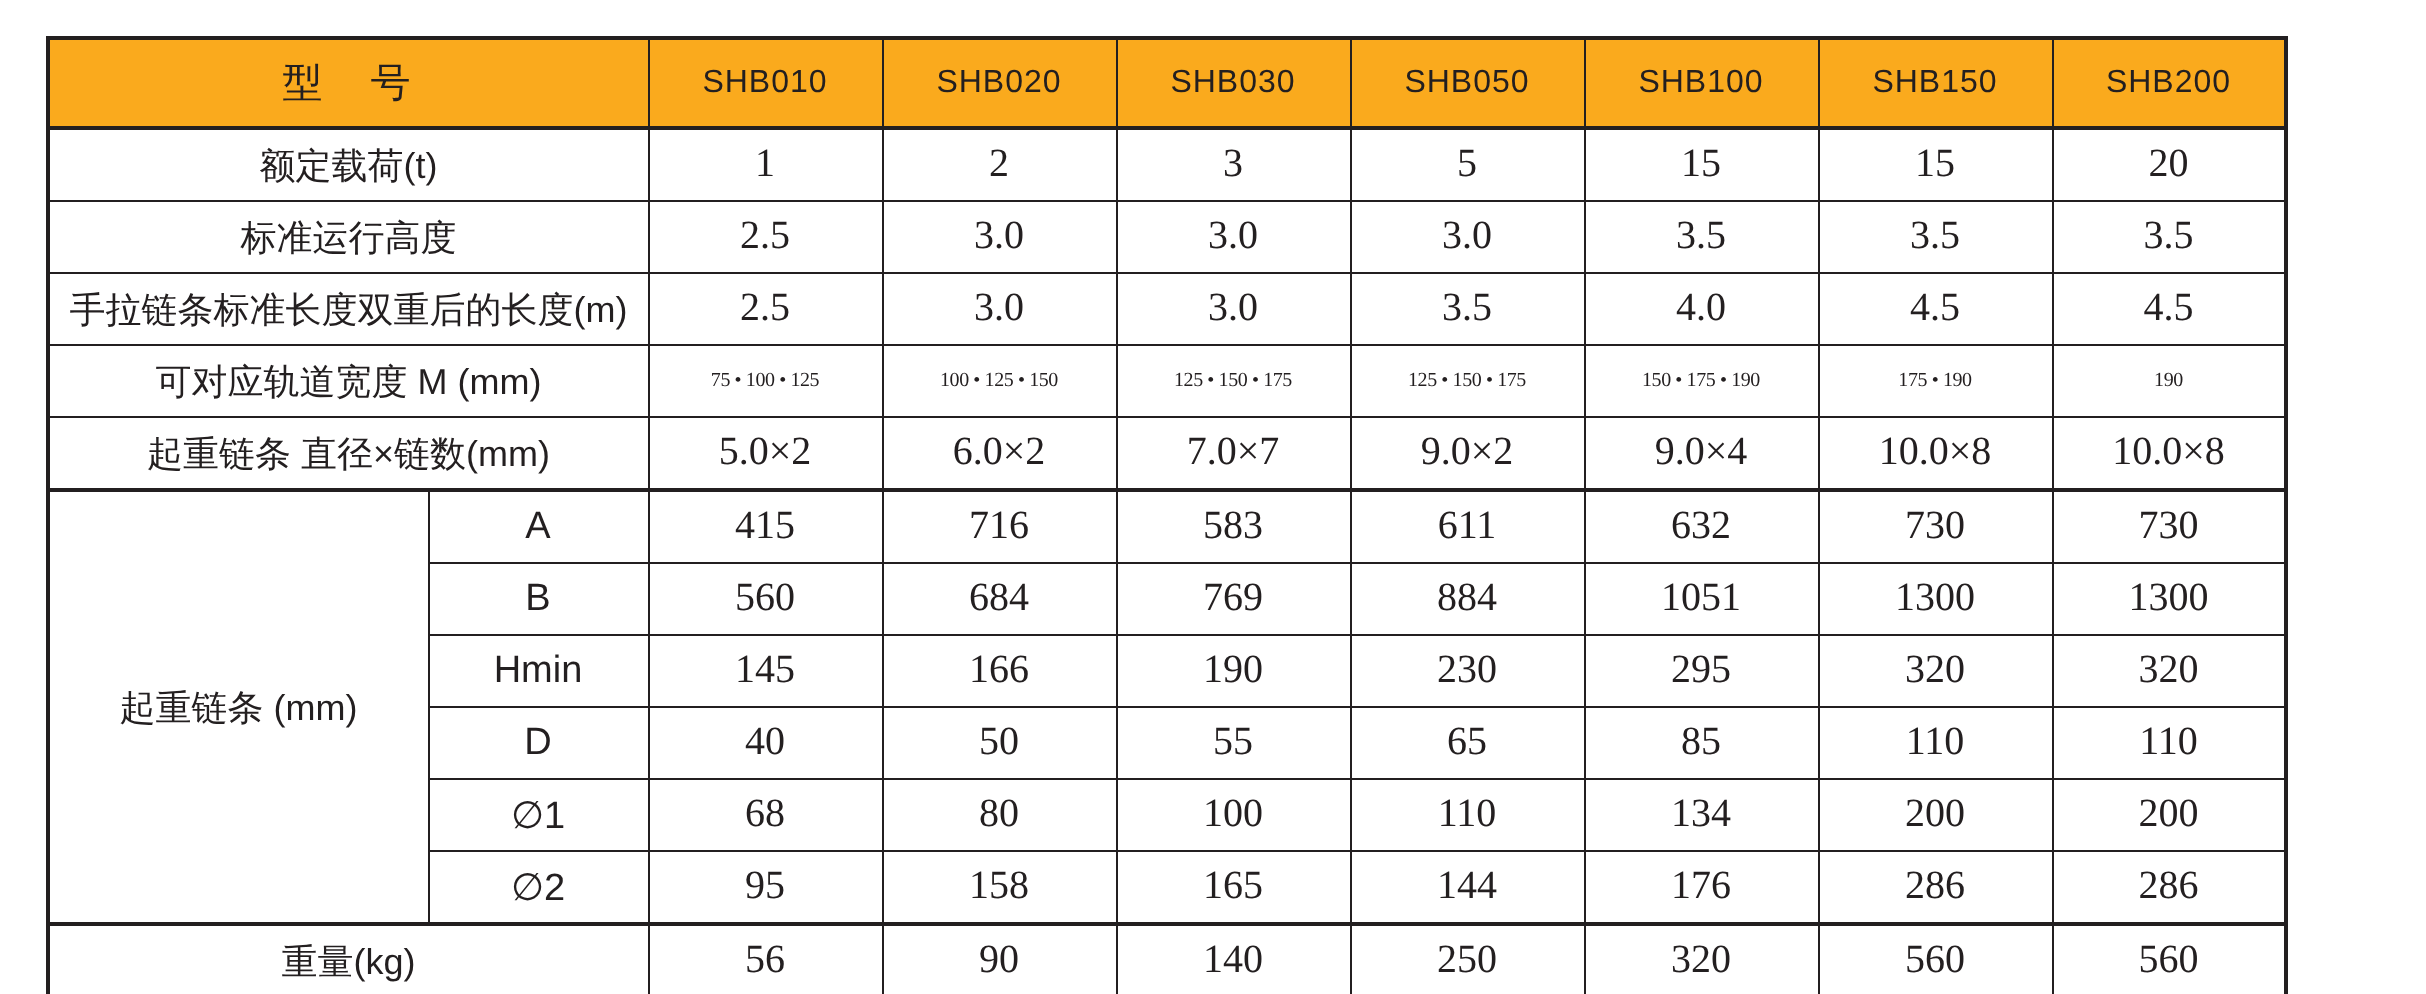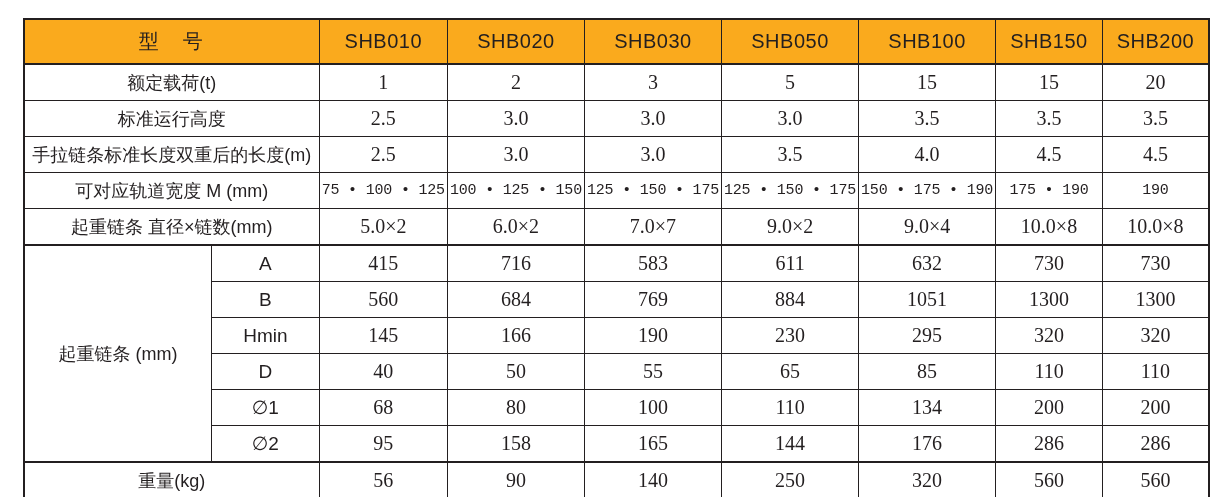--- a/index.html
+++ b/index.html
@@ -31,44 +31,43 @@
     vertical-align: middle;
     color: #231F20;
     overflow: hidden;
     white-space: nowrap;
   }
   tr.hdr-row td {
     height: 43px;
     background: #FAAA1D;
     border-bottom-width: 2px;
     font-family: "Liberation Sans", sans-serif;
-    font-size: 20px;
+    font-size: 16px;
     letter-spacing: 0.5px;
   }
   tr.hdr-row td.model-label {
     font-size: 20px;
     letter-spacing: 2px;
   }
   td.lbl {
     font-family: "Liberation Sans", sans-serif;
     font-size: 18px;
     margin-top: 36px;
   }
   td.sub {
     font-family: "Liberation Sans", sans-serif;
     font-size: 19px;
   }
   td.num {
     font-family: "Liberation Serif", serif;
     font-size: 20px;
   }
   td.num.small {
-    font-size: 15px;
+    font-size: 10px;
     letter-spacing: -0.2px;
-    font-family: Liberation Mono, monospace;
   }
   tr.thick td {
     border-top-width: 2px;
   }
 </style>
 </head>
 <body>
 
 <div class="sheet">
   <table class="spec">

